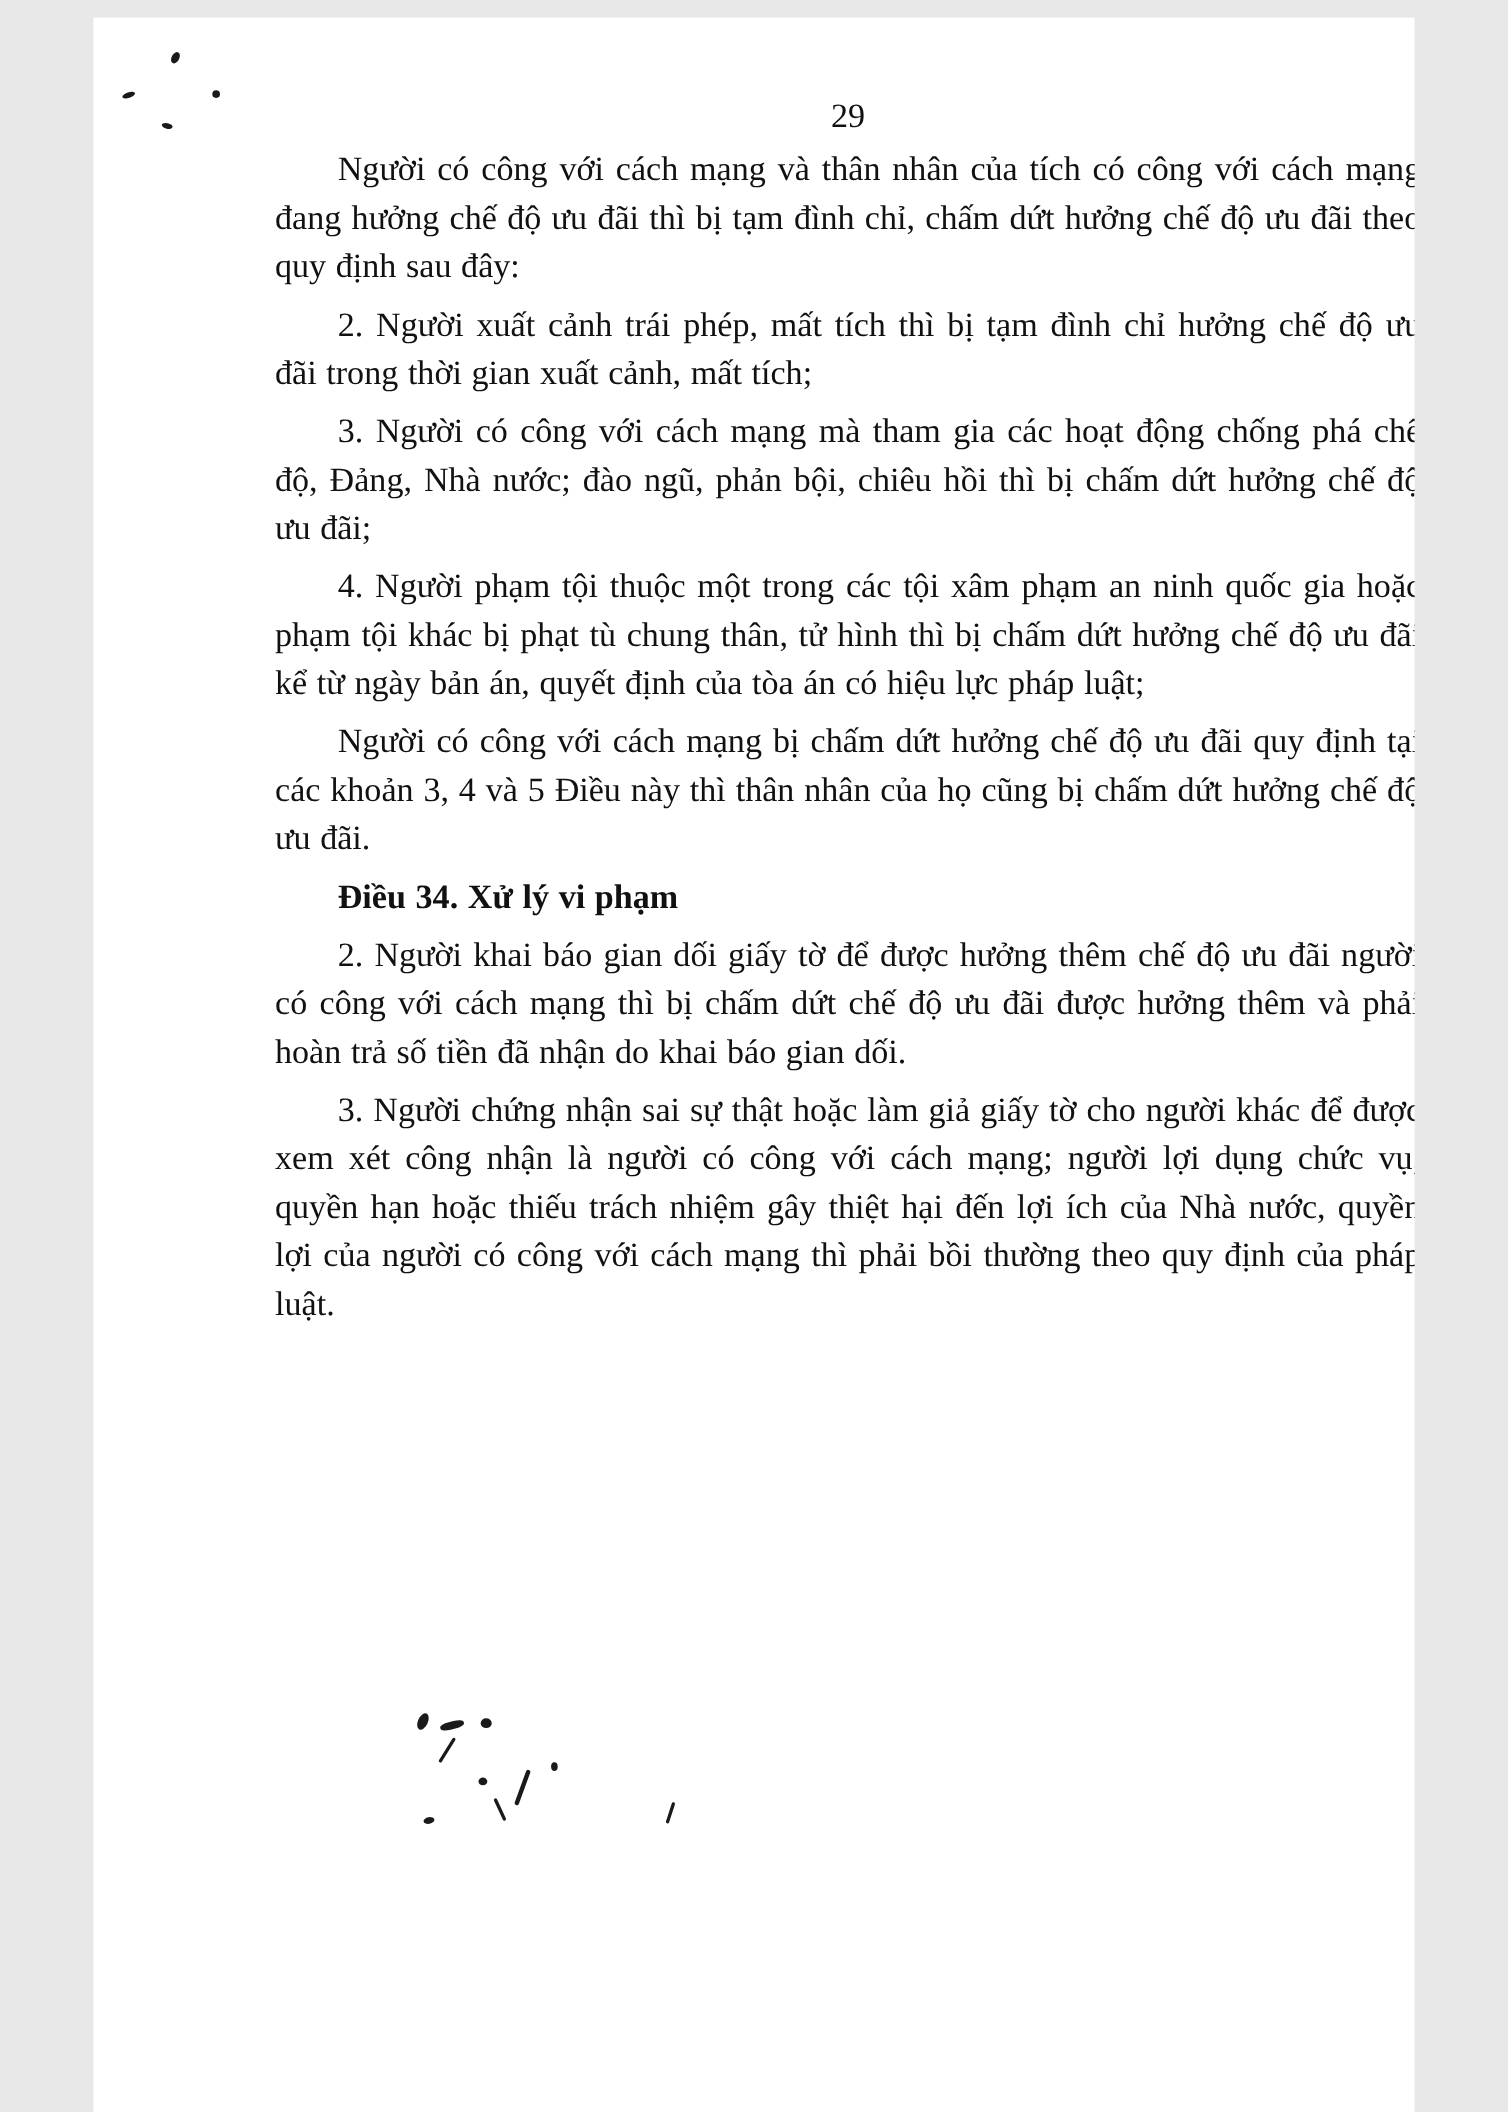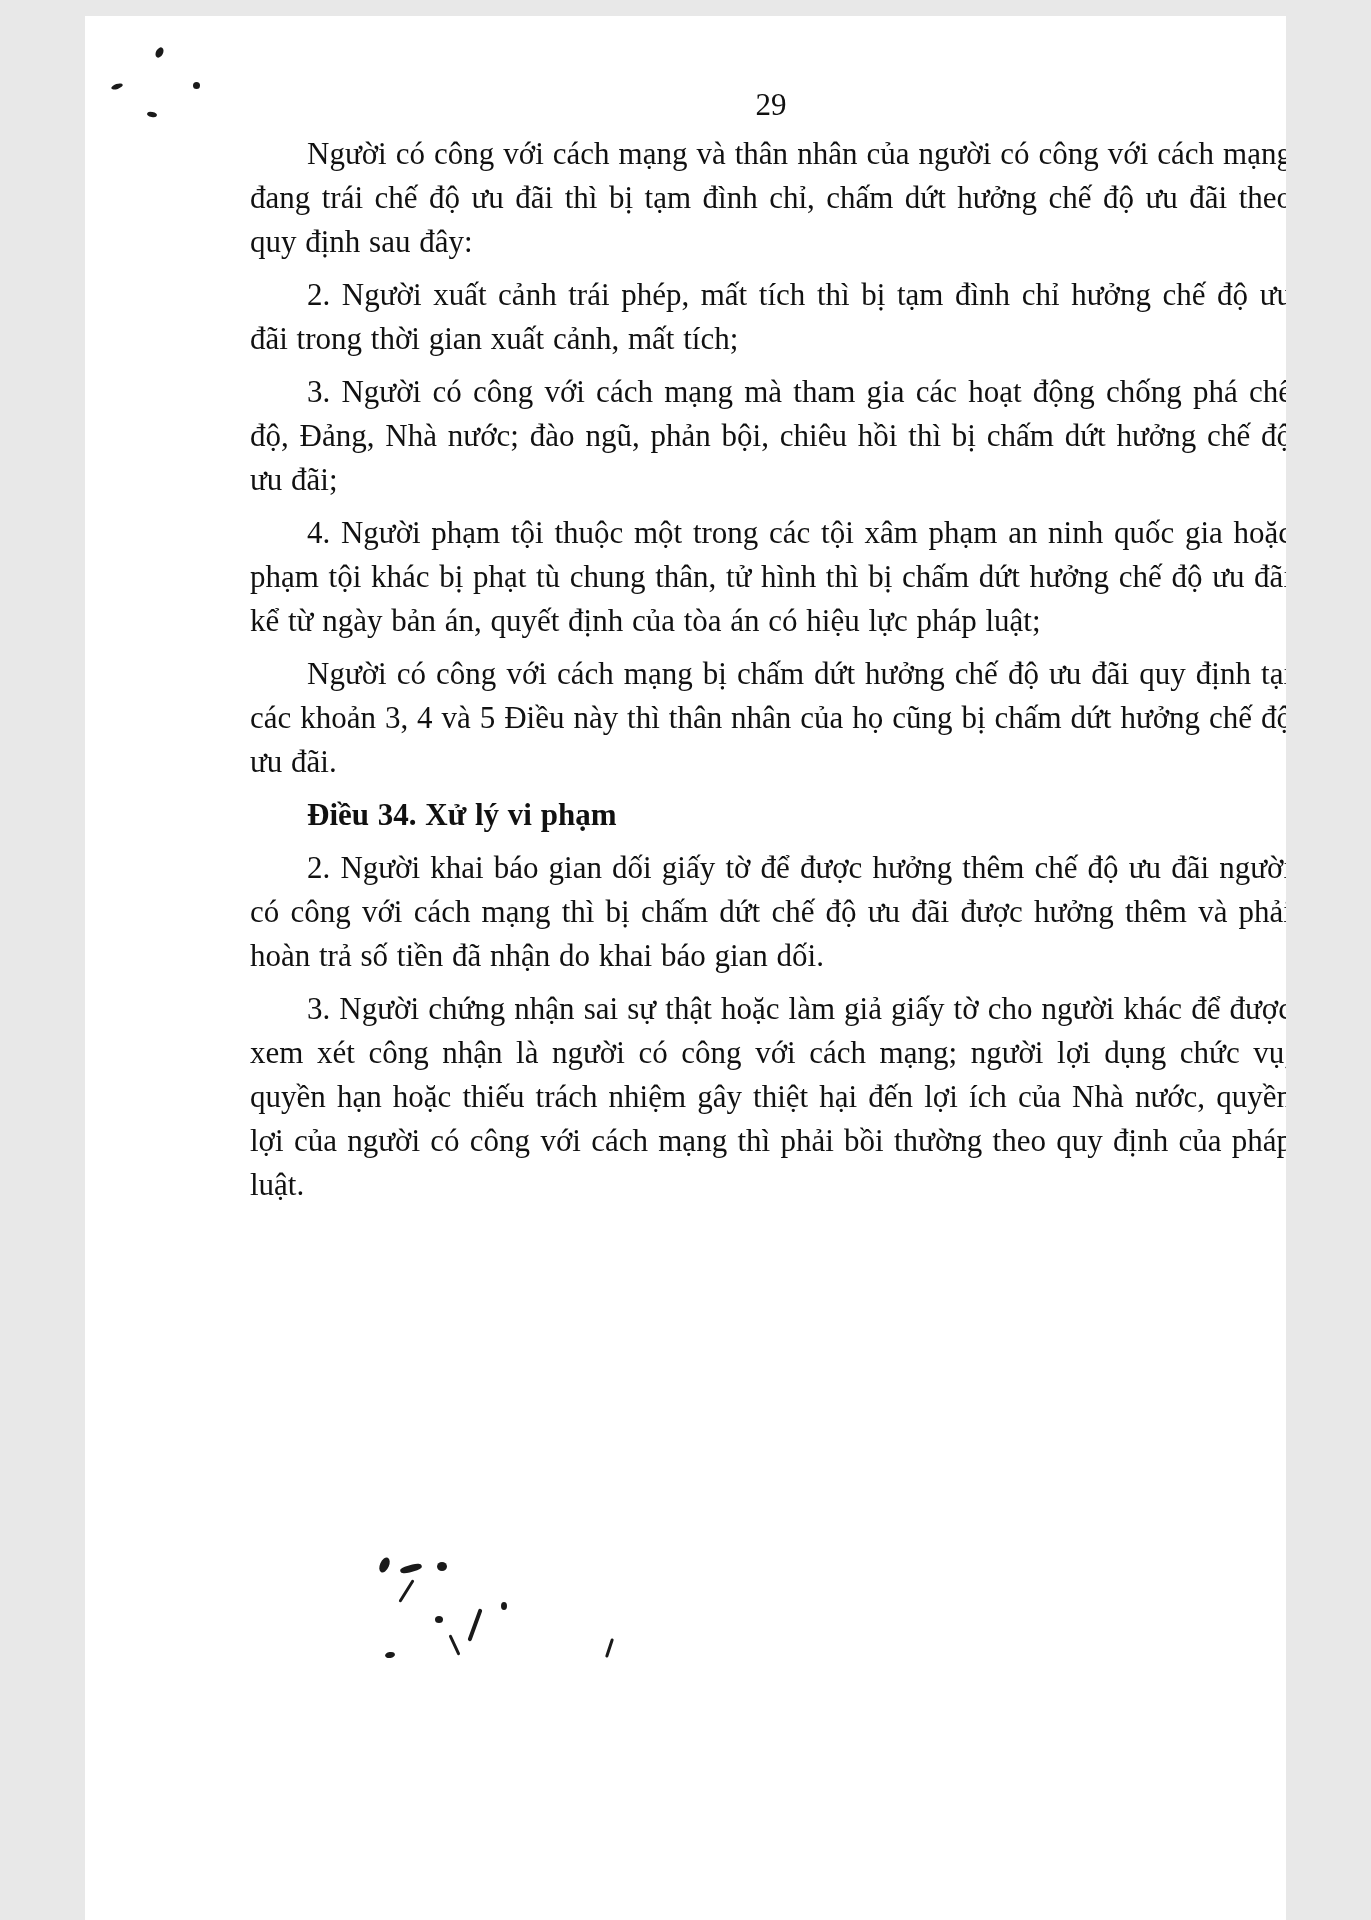--- a/index.html
+++ b/index.html
@@ -59,21 +59,21 @@
   }
 </style>
 </head>
 <body>
 
 <div class="page">
 
   <div class="page-number">29</div>
 
   <div class="content">
-    <p>Người có công với cách mạng và thân nhân của người có công với cách mạng đang trái chế độ ưu đãi thì bị tạm đình chỉ, chấm dứt hưởng chế độ ưu đãi theo quy định sau đây:</p>
+    <p>Người có công với cách mạng và thân nhân của tích có công với cách mạng đang hưởng chế độ ưu đãi thì bị tạm đình chỉ, chấm dứt hưởng chế độ ưu đãi theo quy định sau đây:</p>
     <p>2. Người xuất cảnh trái phép, mất tích thì bị tạm đình chỉ hưởng chế độ ưu đãi trong thời gian xuất cảnh, mất tích;</p>
     <p>3. Người có công với cách mạng mà tham gia các hoạt động chống phá chế độ, Đảng, Nhà nước; đào ngũ, phản bội, chiêu hồi thì bị chấm dứt hưởng chế độ ưu đãi;</p>
     <p>4. Người phạm tội thuộc một trong các tội xâm phạm an ninh quốc gia hoặc phạm tội khác bị phạt tù chung thân, tử hình thì bị chấm dứt hưởng chế độ ưu đãi kể từ ngày bản án, quyết định của tòa án có hiệu lực pháp luật;</p>
     <p>Người có công với cách mạng bị chấm dứt hưởng chế độ ưu đãi quy định tại các khoản 3, 4 và 5 Điều này thì thân nhân của họ cũng bị chấm dứt hưởng chế độ ưu đãi.</p>
     <p class="heading article-55-heading">Điều 34. Xử lý vi phạm</p>
     <p>2. Người khai báo gian dối giấy tờ để được hưởng thêm chế độ ưu đãi người có công với cách mạng thì bị chấm dứt chế độ ưu đãi được hưởng thêm và phải hoàn trả số tiền đã nhận do khai báo gian dối.</p>
     <p>3. Người chứng nhận sai sự thật hoặc làm giả giấy tờ cho người khác để được xem xét công nhận là người có công với cách mạng; người lợi dụng chức vụ, quyền hạn hoặc thiếu trách nhiệm gây thiệt hại đến lợi ích của Nhà nước, quyền lợi của người có công với cách mạng thì phải bồi thường theo quy định của pháp luật.</p>
   </div>
 
   <div class="speck" style="left:71px; top:31px; width:7px; height:11px; transform:rotate(28deg);"></div>

